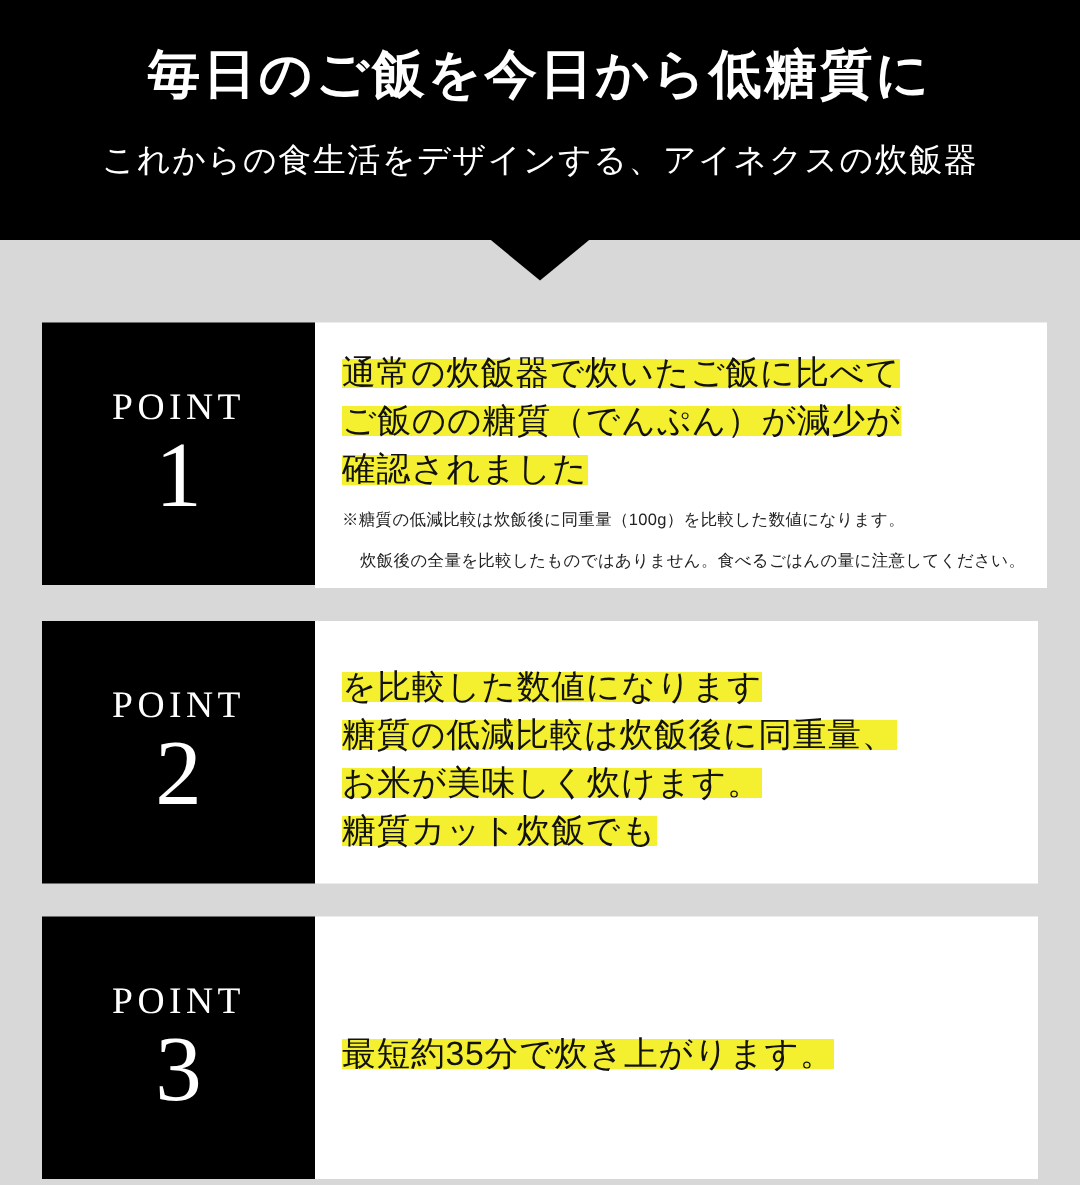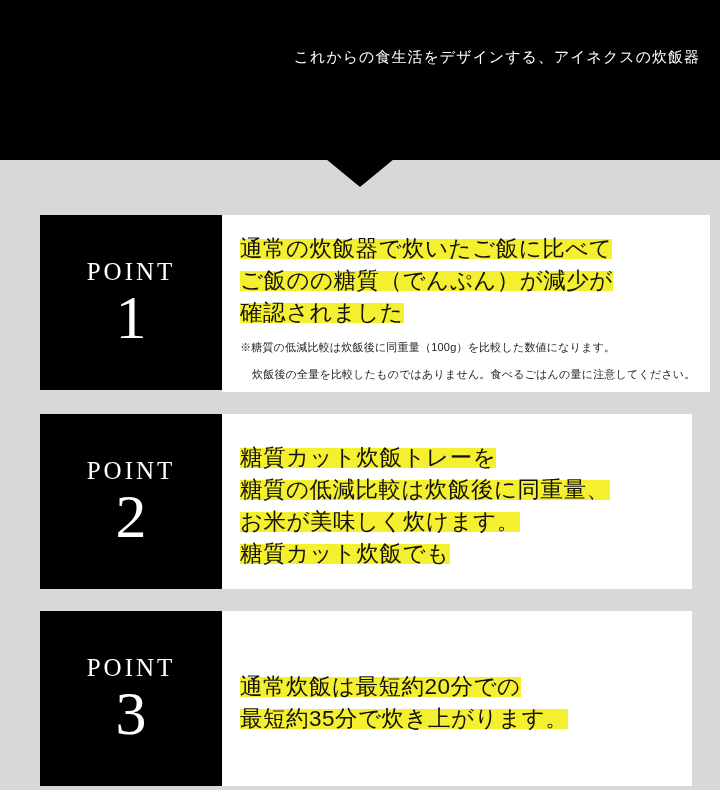--- a/index.html
+++ b/index.html
@@ -26,26 +26,25 @@
   }
   .header-title {
     font-size: 35px;
     font-weight: bold;
     letter-spacing: 2px;
     line-height: 1.25;
     margin: 0;
     white-space: nowrap;
   }
   .header-sub {
-    font-size: 15px;
+    font-size: 22px;
     font-weight: normal;
     letter-spacing: 1px;
     margin-top: 20px;
     white-space: nowrap;
-    text-align: right;
   }
   .header-arrow {
     position: absolute;
     left: 50%;
     bottom: -27px;
     transform: translateX(-50%);
     width: 0;
     height: 0;
     border-left: 34px solid transparent;
     border-right: 34px solid transparent;
@@ -67,21 +66,20 @@
     background: #000000;
     color: #ffffff;
     width: 182px;
     min-width: 182px;
     display: flex;
     flex-direction: column;
     align-items: center;
     justify-content: center;
     padding: 16px 0 14px 0;
     box-sizing: border-box;
-    margin-left: 12px;
   }
   .point-label {
     font-family: "Liberation Serif", serif;
     font-size: 25px;
     letter-spacing: 3px;
     line-height: 1;
   }
   .point-num {
     font-family: "Liberation Serif", serif;
     font-size: 62px;
@@ -122,20 +120,21 @@
 
   
   .row-1 .point-badge { height: 175px; }
   .row-2 .point-badge { height: 175px; }
   .row-3 .point-badge { height: 175px; }
 </style>
 </head>
 <body>
 
 <div class="header">
+  <div class="header-title">毎日のご飯を今日から低糖質に</div>
   <div class="header-sub">これからの食生活をデザインする、アイネクスの炊飯器</div>
   <div class="header-arrow"></div>
 </div>
 
 <div class="points">
 
   <div class="point-row row-1">
     <div class="point-badge">
       <div class="point-label">POINT</div>
       <div class="point-num">1</div>
@@ -148,31 +147,30 @@
       <div class="note note-indent">炊飯後の全量を比較したものではありません。食べるごはんの量に注意してください。</div>
     </div>
   </div>
 
   <div class="point-row row-2">
     <div class="point-badge">
       <div class="point-label">POINT</div>
       <div class="point-num">2</div>
     </div>
     <div class="point-body">
-      <div class="line"><span class="hl">糖質カット炊飯トレーを</span></div>
+      <div class="line"><span class="hl">を比較した数値になります</span></div>
       <div class="line"><span class="hl">糖質の低減比較は炊飯後に同重量、</span></div>
       <div class="line"><span class="hl">お米が美味しく炊けます。</span></div>
       <div class="line"><span class="hl">糖質カット炊飯でも</span></div>
     </div>
   </div>
 
   <div class="point-row row-3">
     <div class="point-badge">
       <div class="point-label">POINT</div>
       <div class="point-num">3</div>
     </div>
     <div class="point-body">
-      <div class="line"><span class="hl">通常炊飯は最短約20分での</span></div>
       <div class="line"><span class="hl">最短約35分で炊き上がります。</span></div>
     </div>
   </div>
 
 </div>
 
 </body></html>

